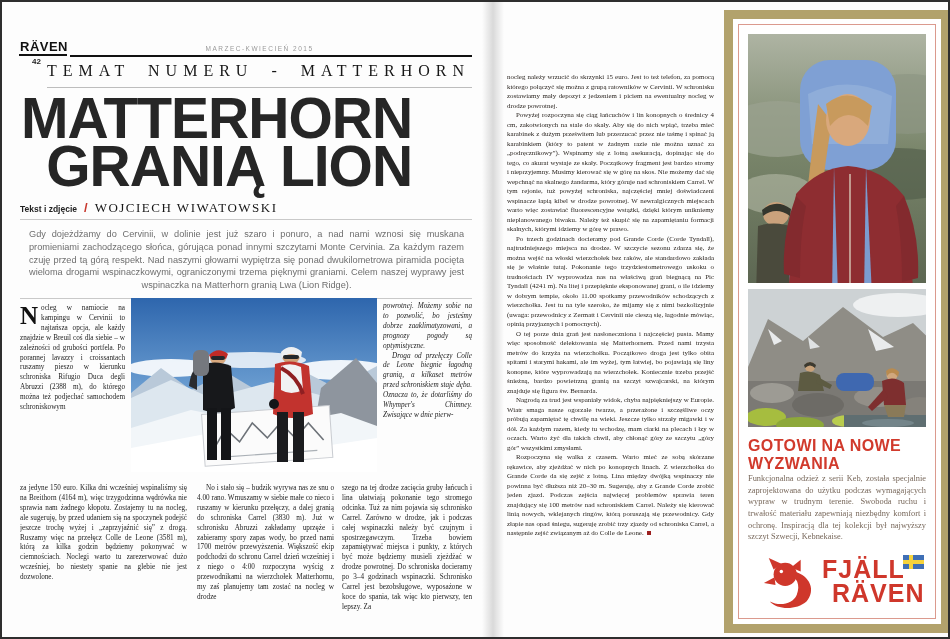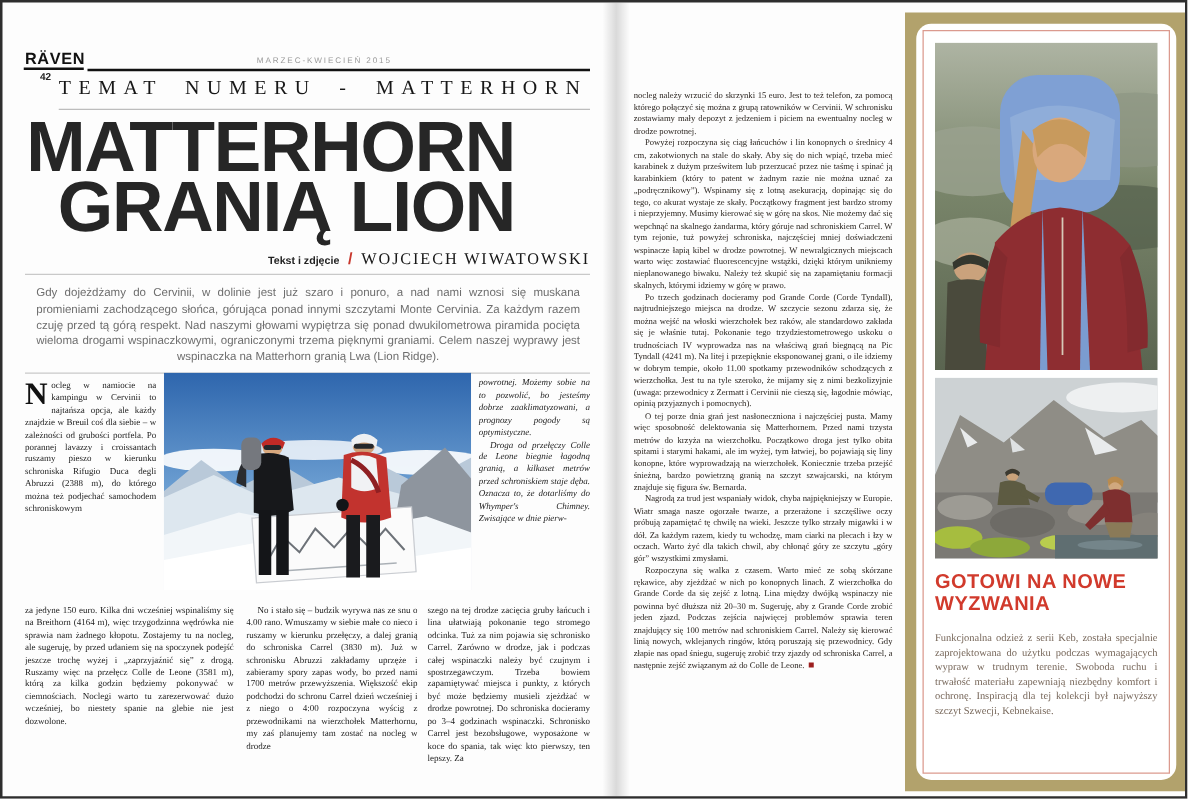--- a/index.html
+++ b/index.html
@@ -17,21 +17,21 @@
           font-weight:700; font-size:8px; color:#222; }
   .issue-date { position:absolute; left:45px; top:43px; width:425px; text-align:center;
           font-family:"Liberation Sans",sans-serif; font-size:6.5px; letter-spacing:1.5px; color:#9a9a9a; }
   .rule-thick { position:absolute; left:68px; top:53px; width:402px; height:2px; background:#111; }
   .section-title { position:absolute; left:45px; top:60px; width:425px; text-align:left;
           font-family:"Liberation Serif",serif; font-size:16px; letter-spacing:6px; word-spacing:8px; color:#171717; }
   .rule-thin-a { position:absolute; left:45px; top:85px; width:425px; height:1px; background:#bdbdbd; }
   
   .headline { position:absolute; left:19px; top:92px; font-family:"Liberation Sans",sans-serif;
           font-weight:700; font-size:57px; line-height:48px; letter-spacing:-1px; color:#262626;text-align:right; }
-  .byline { position:absolute; left:18px; top:196px; width:452px; text-align:right; }
+  .byline { position:absolute; left:18px; top:196px; width:452px; }
   .byline-prefix { font-family:"Liberation Sans",sans-serif; font-weight:700; font-size:8.5px; color:#222; }
   .byline-slash { font-family:"Liberation Sans",sans-serif; font-weight:900; font-size:13px; color:#c8372d; padding:0 3px; }
   .byline-author { font-family:"Liberation Serif",serif; font-size:13px; letter-spacing:1.5px; color:#171717; }
   .rule-lead-top { position:absolute; left:18px; top:217px; width:452px; height:1px; background:#c9c9c9; }
   .lead { position:absolute; left:27px; top:226px; width:435px; height:66px; overflow:hidden;
           font-family:"Liberation Sans",sans-serif; font-size:9.2px; line-height:12.8px; color:#6e6e6e;
           text-align:justify; text-align-last:center; }
   .rule-lead-bot { position:absolute; left:18px; top:296px; width:452px; height:1px; background:#c9c9c9; }
   
   .bodytext { font-family:"Liberation Serif",serif; font-size:7.2px; line-height:9.9px;
@@ -50,28 +50,28 @@
   .gutter { position:absolute; left:480px; top:0; width:22px; height:639px;
           background:linear-gradient(90deg, rgba(0,0,0,0) 0%, rgba(0,0,0,0.14) 50%, rgba(0,0,0,0) 100%); }
   
   .right-col { position:absolute; left:505px; top:70px; width:207px; height:505px; overflow:hidden;
           font-family:"Liberation Serif",serif; font-size:6.9px; line-height:9.5px; color:#2a241f; text-align:justify; }
   .right-col p { margin:0; }
   .end-mark { display:inline-block; width:4px; height:4px; background:#9c1f1f; margin-left:3px; }
   
   .ad-frame { position:absolute; left:722px; top:8px; width:226px; height:623px;
           background:#b2a26c; padding:9px; }
-  .ad-white { width:100%; height:100%; background:#ffffff; padding:5px;border-radius:12px; }
+  .ad-white { width:100%; height:100%; background:#ffffff; padding:5px; }
   .ad-redbox { width:100%; height:100%; border:1px solid #db9a8e; padding:9px 9px 8px 9px;
           display:flex; flex-direction:column; }
   .ad-photo1 { width:100%; height:262px; overflow:hidden; }
   .ad-photo2 { width:100%; height:145px; overflow:hidden; margin-top:6px; }
   .ad-heading { margin-top:10px; font-family:"Liberation Sans",sans-serif; font-weight:800;
           font-size:16px; line-height:18px; letter-spacing:0.4px; color:#d13a2c; }
-  .ad-body { margin-top:12px; font-family:"Liberation Serif",serif; font-size:8.4px; line-height:11.6px;
+  .ad-body { margin-top:0; font-family:"Liberation Serif",serif; font-size:8.4px; line-height:11.6px;
           color:#77675a; text-align:justify; }
   .ad-logo-row { position:relative; margin-top:12px; height:58px; }
   .fox-icon { position:absolute; left:14px; top:2px; width:58px; height:54px; }
   .brand { position:absolute; left:74px; top:2px; font-family:"Liberation Sans",sans-serif;
           font-weight:900; font-size:25px; line-height:24px; letter-spacing:1px; color:#cf372b; }
   .brand .l2 { margin-left:10px; display:block; }
   .flag-icon { position:absolute; right:2px; top:0; width:21px; height:14px; }
 </style>
 </head>
 <body>
@@ -256,18 +256,39 @@
           </svg>
         </div>
 
         <div class="ad-heading">
           <div>GOTOWI NA NOWE</div>
           <div>WYZWANIA</div>
         </div>
 
         <div class="ad-body">Funkcjonalna odzież z serii Keb, została specjalnie zaprojektowana do użytku podczas wymagających wypraw w trudnym terenie. Swoboda ruchu i trwałość materiału zapewniają niezbędny komfort i ochronę. Inspiracją dla tej kolekcji był najwyższy szczyt Szwecji, Kebnekaise.</div>
 
+        <div class="ad-logo-row">
+          <svg class="fox-icon" viewBox="0 0 60 54">
+            <g fill="#cf372b">
+              <polygon points="12,12 7,0 20,6"></polygon>
+              <polygon points="30,10 40,2 40,14"></polygon>
+              <circle cx="24" cy="17" r="12"></circle>
+              <polygon points="13,20 2,26 14,28"></polygon>
+              <path d="M33 14 C50 18 56 34 46 45 C36 54 16 54 8 45 C18 50 32 48 36 38 C40 28 36 20 28 17 Z"></path>
+              <circle cx="20" cy="14" r="1.8" fill="#ffffff"></circle>
+            </g>
+          </svg>
+          <div class="brand">
+            <span>FJÄLL</span>
+            <span class="l2">RÄVEN</span>
+          </div>
+          <svg class="flag-icon" viewBox="0 0 21 14">
+            <rect width="21" height="14" fill="#3f6fb5"></rect>
+            <rect x="6" width="4" height="14" fill="#f6d33c"></rect>
+            <rect y="5" width="21" height="4" fill="#f6d33c"></rect>
+          </svg>
+        </div>
 
       </div>
     </div>
   </div>
 
 </div>
 
 </body></html>

